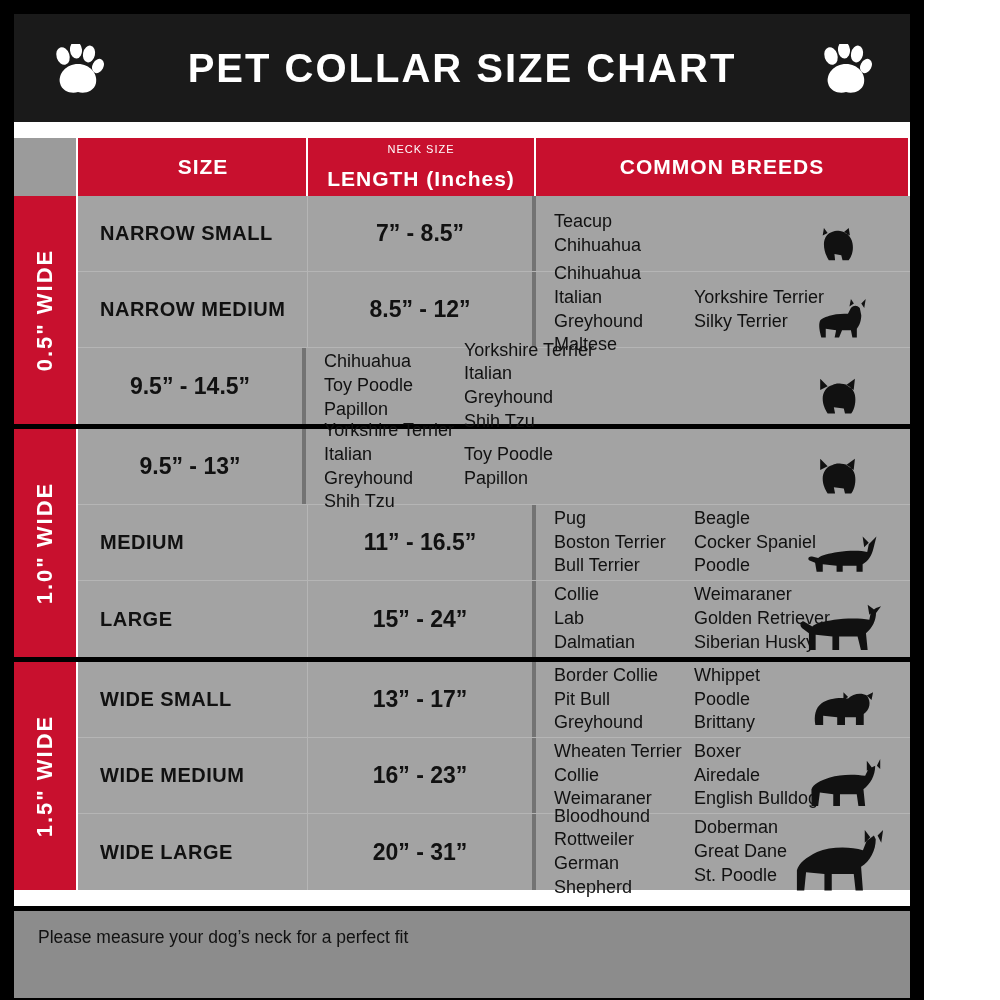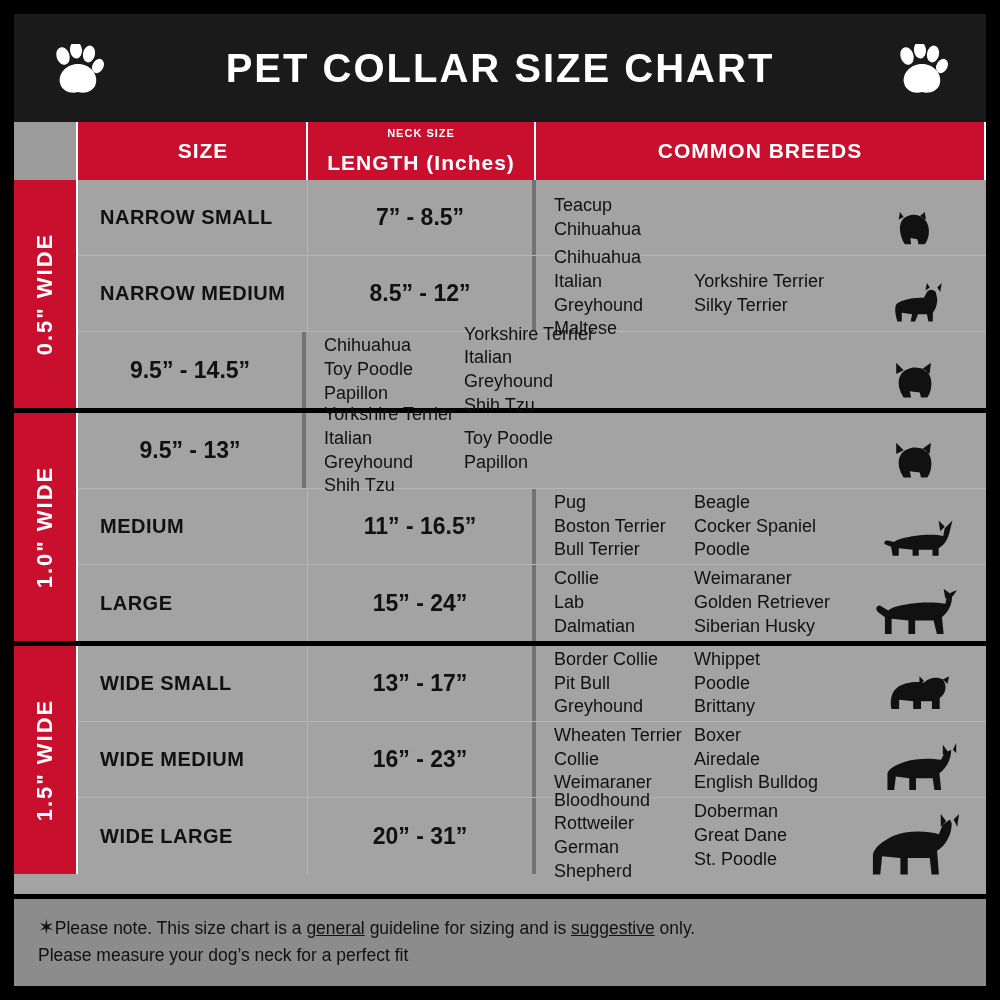--- a/index.html
+++ b/index.html
@@ -8,27 +8,28 @@
     background: #ffffff;
   }
   body {
     width: 1000px;
     height: 1000px;
     font-family: "Liberation Sans", sans-serif;
     overflow: hidden;
   }
   .chart {
     position: relative;
-    width: 1000px;
+    width: 924px;
     height: 1000px;
     box-sizing: border-box;
     background: #ffffff;
     border: 14px solid #000000;
     display: flex;
     flex-direction: column;
+    gap: 16px;
   }
   
   .header {
     background: #1a1a1a;
     height: 108px;
     display: flex;
     align-items: center;
     justify-content: center;
     position: relative;
     flex: 0 0 auto;
@@ -71,21 +72,21 @@
     letter-spacing: 1px;
     border-right: 2px solid #ffffff;
     box-sizing: border-box;
   }
   .c-group { width: 64px; background: #9b9b9b; border-right: 2px solid #ffffff;}
   .c-size { width: 230px; justify-content: flex-start; padding-left: 22px;}
   .c-len  { width: 228px; flex-direction: column; line-height: 1.05;}
   .c-len .small {
     font-size: 11px;
     letter-spacing: 1px;
-    font-weight: bold;
+    font-weight: normal;
     margin-bottom: 12px;
   }
   .c-breeds { flex: 1 1 auto; border-right: none; }
 
   .group {
     display: flex;
     border-bottom: 5px solid #000000;
   }
   .group:last-of-type { border-bottom: none; }
   .group-label {
@@ -381,19 +382,16 @@
               </svg>
             </div>
           </div>
         </div>
       </div>
     </div>
 
   </div>
 
   <div class="footer">
-    <div>
-      <span class="star">✶</span><span>Please note. This size chart is a </span><u>general</u><span> guideline for sizing and is </span><u>suggestive</u><span> only.</span>
-    </div>
     <div>Please measure your dog’s neck for a perfect fit</div>
   </div>
 
 </div>
 
 </body></html>

